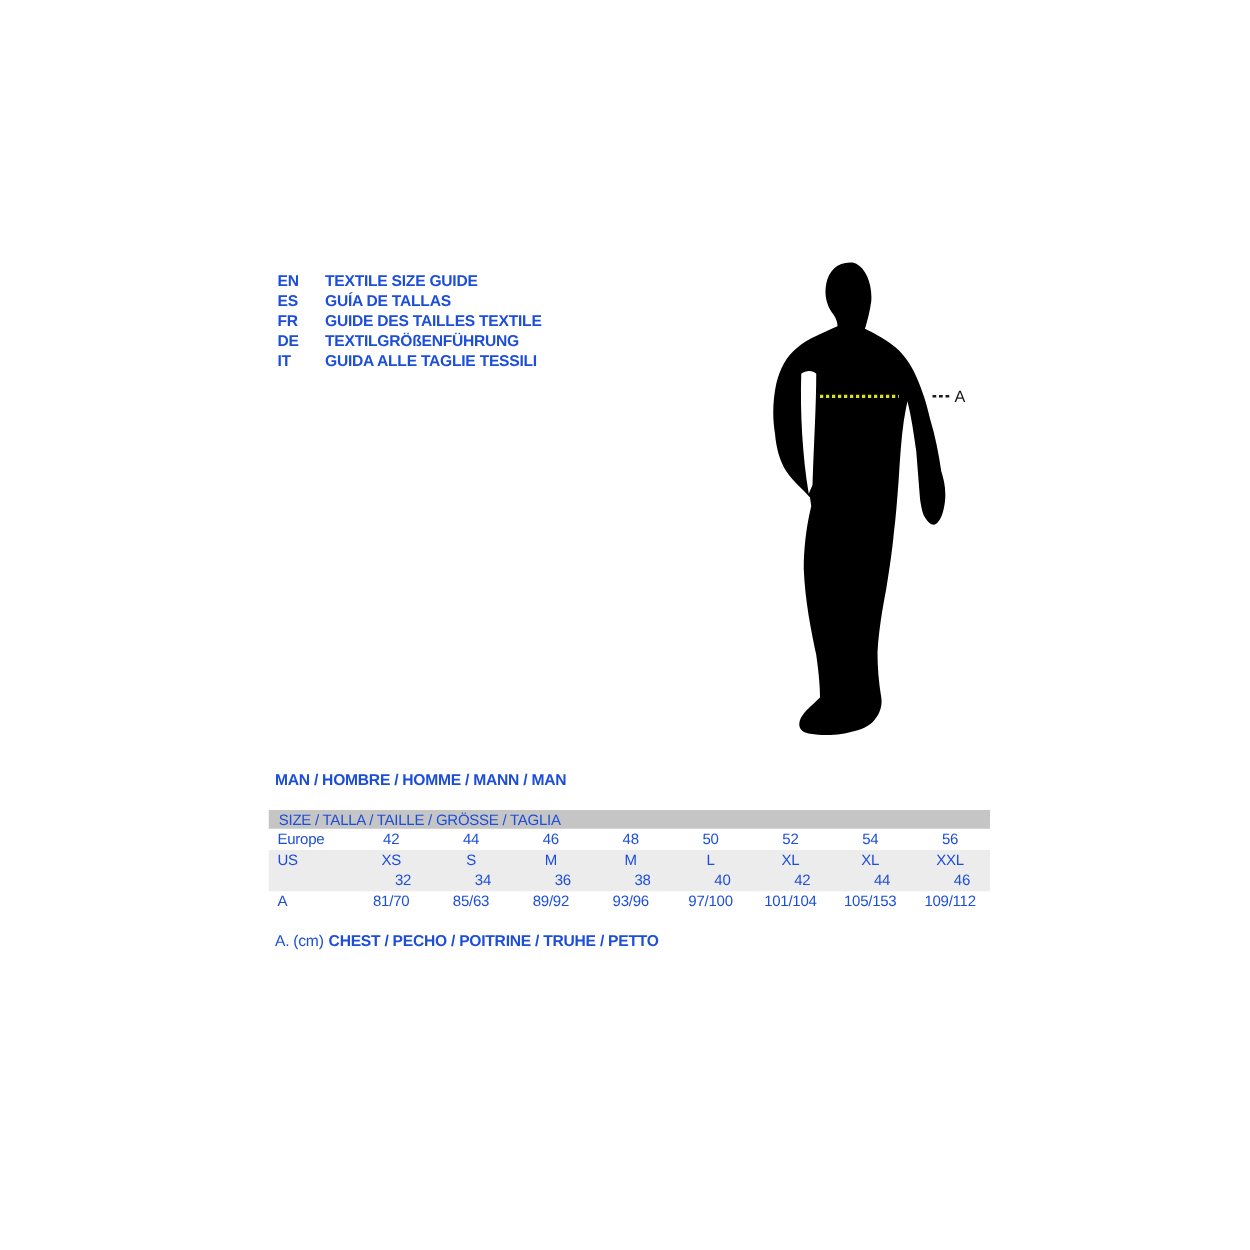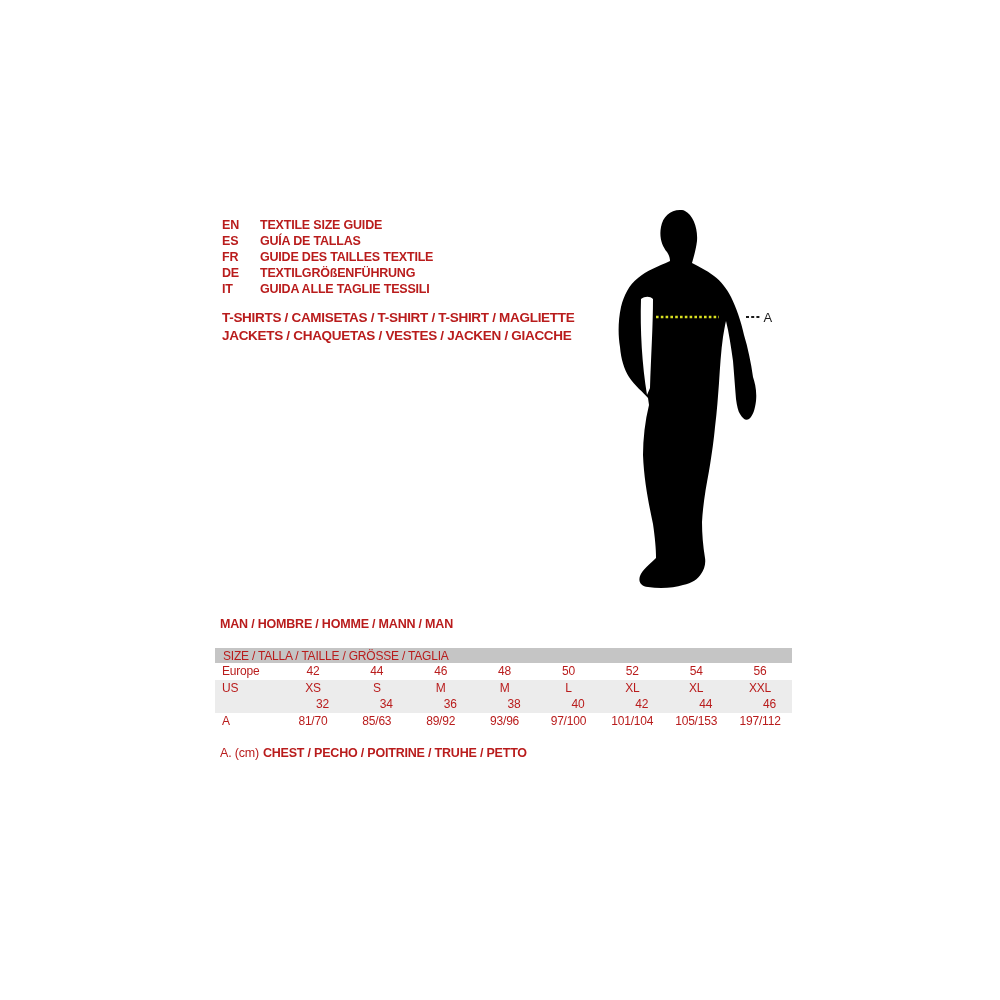--- a/index.html
+++ b/index.html
@@ -1,18 +1,18 @@
 <!DOCTYPE html>
 <html><head>
 <meta charset="utf-8">
 <style>
   html,body { margin:0; padding:0; background:#fff; }
   .canvas {
     position:relative; width:1000px; height:1000px; background:#ffffff;
-    font-family:"Liberation Sans", sans-serif; color:#b91c1c; overflow:hidden;
+    font-family:"Liberation Sans", sans-serif; color:#1d4ed8; overflow:hidden;
   }
   
   .lang-list { position:absolute; left:222px; top:217px; }
   .lang-row { display:flex; height:16px; align-items:center;
               font-size:12.5px; font-weight:700; letter-spacing:-0.2px; white-space:nowrap; }
   .lang-code { width:38px; flex:0 0 38px; }
   
   .cats { position:absolute; left:222px; top:309px; font-weight:700; font-size:13.5px;
           letter-spacing:-0.3px; line-height:17.5px; white-space:nowrap; }
   
@@ -52,24 +52,20 @@
       <div class="lang-row">
         <span class="lang-code">DE</span>
         <span>TEXTILGRÖßENFÜHRUNG</span>
       </div>
       <div class="lang-row">
         <span class="lang-code">IT</span>
         <span>GUIDA ALLE TAGLIE TESSILI</span>
       </div>
     </div>
 
-  <div class="cats">
-    <div>T-SHIRTS / CAMISETAS / T-SHIRT / T-SHIRT / MAGLIETTE</div>
-    <div>JACKETS / CHAQUETAS / VESTES / JACKEN / GIACCHE</div>
-  </div>
 
   <div class="figure">
     <svg width="220" height="420" viewBox="0 0 220 420">
       <path d="M92,20
            C81,19 73,26 71,37 C69,47 72,56 77,62 C79,65 80,68 80,71
            C69,76 56,81 48,88 C39,95 34,105 31,117 C28,131 28,145 30,157
            C31,169 34,179 39,187 C45,196 53,202 58,208 L59,215
            C55,231 53,249 53,265 C54,291 59,315 63,334 C65,348 66,359 66,368
            C60,374 52,380 50,386 C48,392 51,396 58,397 C70,399 84,398 93,395
            C102,393 108,389 111,384 C114,380 116,374 115,368
@@ -131,21 +127,21 @@
         </div>
         <div class="st-row">
           <span class="st-label">A</span>
           <span class="st-cell">81/70</span>
           <span class="st-cell">85/63</span>
           <span class="st-cell">89/92</span>
           <span class="st-cell">93/96</span>
           <span class="st-cell">97/100</span>
           <span class="st-cell">101/104</span>
           <span class="st-cell">105/153</span>
-          <span class="st-cell">197/112</span>
+          <span class="st-cell">109/112</span>
         </div>
       </div>
   </div>
 
   <div class="footnote">
     <span>A. (cm)</span><span class="fn-bold">CHEST / PECHO / POITRINE / TRUHE / PETTO</span>
   </div>
 
 </div>
 

